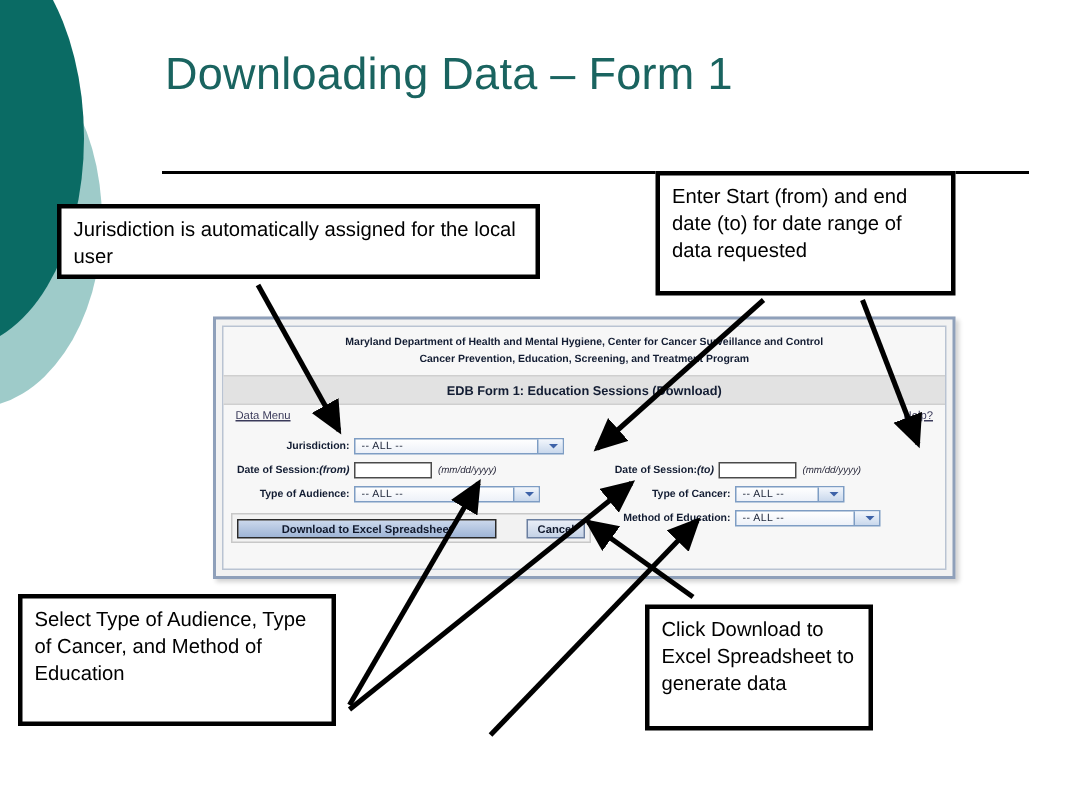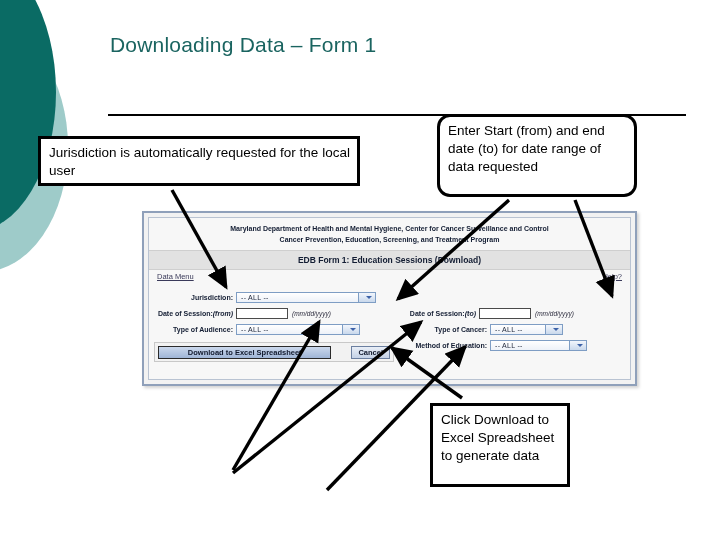--- a/index.html
+++ b/index.html
@@ -35,21 +35,21 @@
     background: #0A6B64;
     border-radius: 50%;
   }
 
   
   .slide-title {
     position: absolute;
     left: 110px;
     top: 33px;
     width: 580px;
-    font-size: 21px;
+    font-size: 30px;
     font-weight: normal;
     color: #1A6460;
     letter-spacing: 0.2px;
     white-space: nowrap;
   }
   .title-rule {
     position: absolute;
     left: 108px;
     top: 114px;
     width: 578px;
@@ -63,23 +63,23 @@
     background: #ffffff;
     border: 3px solid #000000;
     color: #000000;
     font-size: 13.5px;
     line-height: 1.32;
     padding: 5px 7px 5px 8px;
     box-sizing: border-box;
     white-space: pre-line;
   }
   #callout-jurisdiction { left: 38px;  top: 136px; width: 322px; height: 50px; }
-  #callout-dates        { left: 437px; top: 114px; width: 200px; height: 83px; border-radius: 13px; }
+  #callout-dates        { left: 437px; top: 114px; width: 200px; height: 83px; }
   #callout-selects      { left: 12px;  top: 396px; width: 212px; height: 88px; }
-  #callout-download     { left: 430px; top: 403px; width: 140px; height: 84px; }
+  #callout-download     { left: 430px; top: 403px; width: 152px; height: 84px; }
 
   
   #arrows {
     position: absolute;
     left: 0; top: 0;
     width: 720px; height: 540px;
     pointer-events: none;
   }
 
   
@@ -325,22 +325,23 @@
 
         <div class="btn-panel">
           <span class="btn" id="btn-download">Download to Excel Spreadsheet</span>
           <span class="btn" id="btn-cancel">Cancel</span>
         </div>
 
       </div>
     </div>
   </div>
 
-  <div class="callout" id="callout-jurisdiction">Jurisdiction is automatically requested for the local user</div>
+  <div class="callout" id="callout-jurisdiction">Jurisdiction is automatically assigned for the local user</div>
   <div class="callout" id="callout-dates">Enter Start (from) and end date (to) for date range of data requested</div>
+  <div class="callout" id="callout-selects">Select Type of Audience, Type of Cancer, and Method of Education</div>
   <div class="callout" id="callout-download">Click Download to Excel Spreadsheet to generate data</div>
 
   <svg id="arrows" viewBox="0 0 720 540">
     <defs>
       <marker id="ah" markerWidth="7" markerHeight="7" refX="5.6" refY="3" orient="auto">
         <path d="M0,0 L6.5,3 L0,6 z" fill="#000000"></path>
       </marker>
     </defs>
     <line x1="172" y1="190" x2="226" y2="287" stroke="#000" stroke-width="3.4" marker-end="url(#ah)"></line>
     <line x1="509" y1="200" x2="398" y2="299" stroke="#000" stroke-width="3.4" marker-end="url(#ah)"></line>

